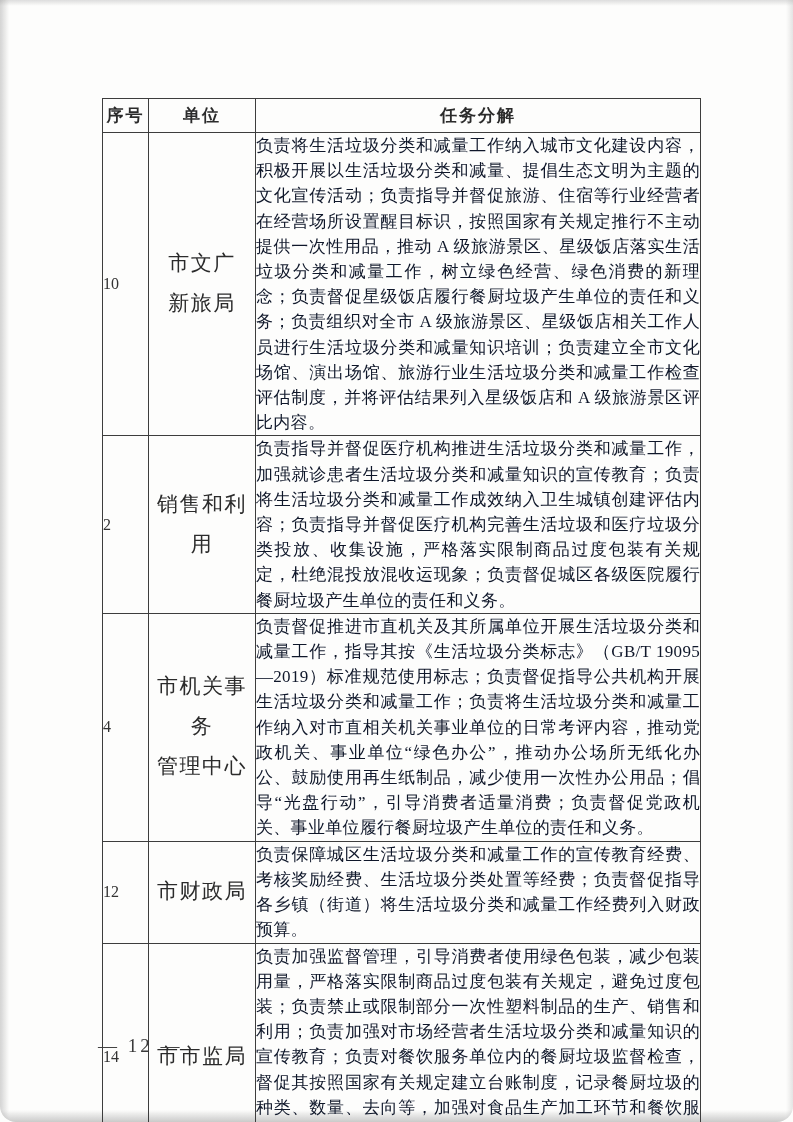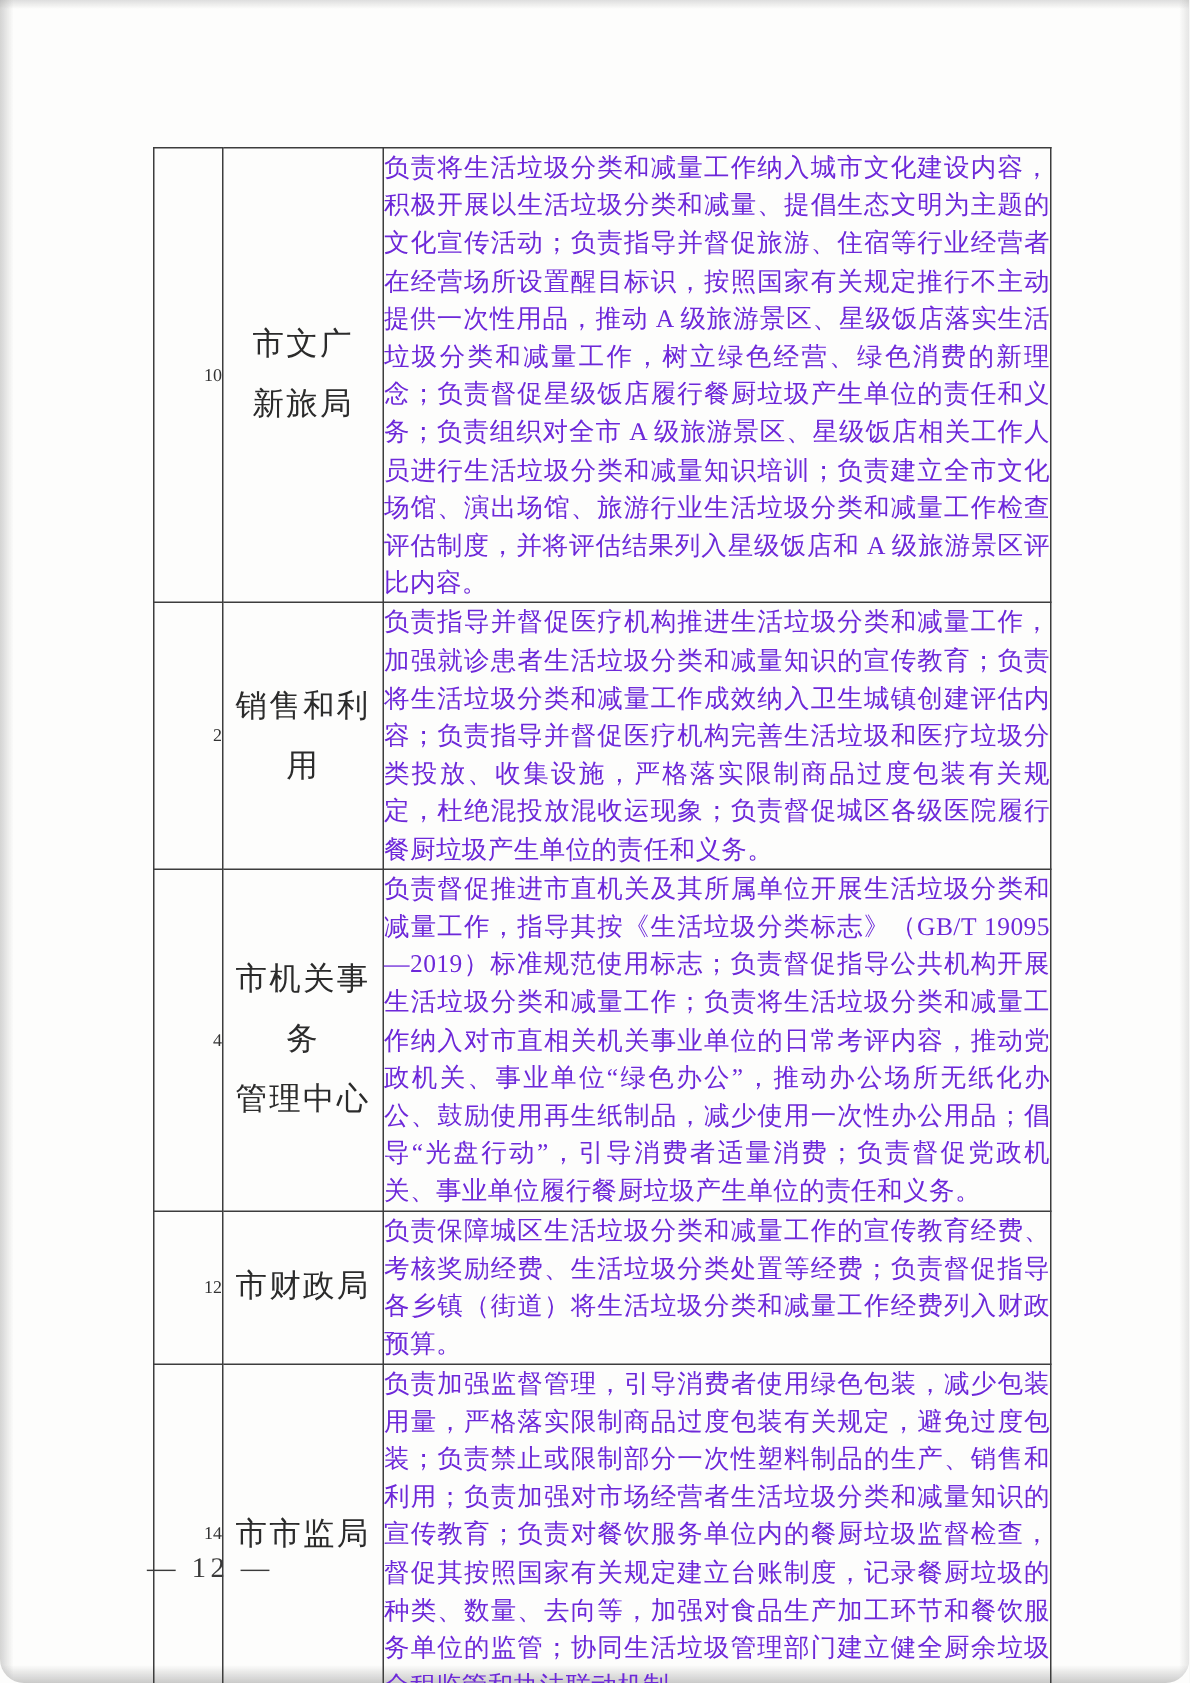--- a/index.html
+++ b/index.html
@@ -38,40 +38,40 @@
   }
   th.hdr {
     height:33px;
     font-size:17px;
     font-weight:600;
     letter-spacing:2px;
     text-align:center;
     color:#2b2b2b;
   }
   td.no-cell {
-    text-align:right;
-    font-size:12px;
+    text-align:left;
+    font-size:16px;
     color:#333;
   }
   td.unit-cell {
     text-align:center;
     font-size:21px;
     letter-spacing:1.5px;
     line-height:1.9;
     white-space:pre-line;
     color:#2b2b2b;
   }
   td.task-cell {
     font-size:17px;
     line-height:25.2px;
     text-align:justify;
     vertical-align:top;
     padding:5px 6px 5px 9px;
     letter-spacing:0.3px;
-    color:#6d28d9;
+    color:#0f172a;
   }
   tr.r10 { height:252px; }
   tr.r11 { height:158px; }
   tr.r12 { height:212px; }
   tr.r13 { height:80px;  }
   tr.r14 { height:190px; }
   .footer-pageno {
     position:absolute;
     left:98px; top:1035px;
     font-size:19px;
@@ -86,20 +86,25 @@
 <div class="page">
   <div class="scan-edge"></div>
 
   <table class="doc">
     <colgroup>
       <col style="width:46px">
       <col style="width:107px">
       <col style="width:445px">
     </colgroup>
     <tbody>
+        <tr>
+      <th class="hdr">序号</th>
+      <th class="hdr">单位</th>
+      <th class="hdr">任务分解</th>
+    </tr>
     <tr class="r10">
       <td class="no-cell">10</td>
       <td class="unit-cell">市文广
 新旅局</td>
       <td class="task-cell">负责将生活垃圾分类和减量工作纳入城市文化建设内容，积极开展以生活垃圾分类和减量、提倡生态文明为主题的文化宣传活动；负责指导并督促旅游、住宿等行业经营者在经营场所设置醒目标识，按照国家有关规定推行不主动提供一次性用品，推动 A 级旅游景区、星级饭店落实生活垃圾分类和减量工作，树立绿色经营、绿色消费的新理念；负责督促星级饭店履行餐厨垃圾产生单位的责任和义务；负责组织对全市 A 级旅游景区、星级饭店相关工作人员进行生活垃圾分类和减量知识培训；负责建立全市文化场馆、演出场馆、旅游行业生活垃圾分类和减量工作检查评估制度，并将评估结果列入星级饭店和 A 级旅游景区评比内容。</td>
     </tr>
     <tr class="r11">
       <td class="no-cell">2</td>
       <td class="unit-cell">销售和利用</td>
       <td class="task-cell">负责指导并督促医疗机构推进生活垃圾分类和减量工作，加强就诊患者生活垃圾分类和减量知识的宣传教育；负责将生活垃圾分类和减量工作成效纳入卫生城镇创建评估内容；负责指导并督促医疗机构完善生活垃圾和医疗垃圾分类投放、收集设施，严格落实限制商品过度包装有关规定，杜绝混投放混收运现象；负责督促城区各级医院履行餐厨垃圾产生单位的责任和义务。</td>

